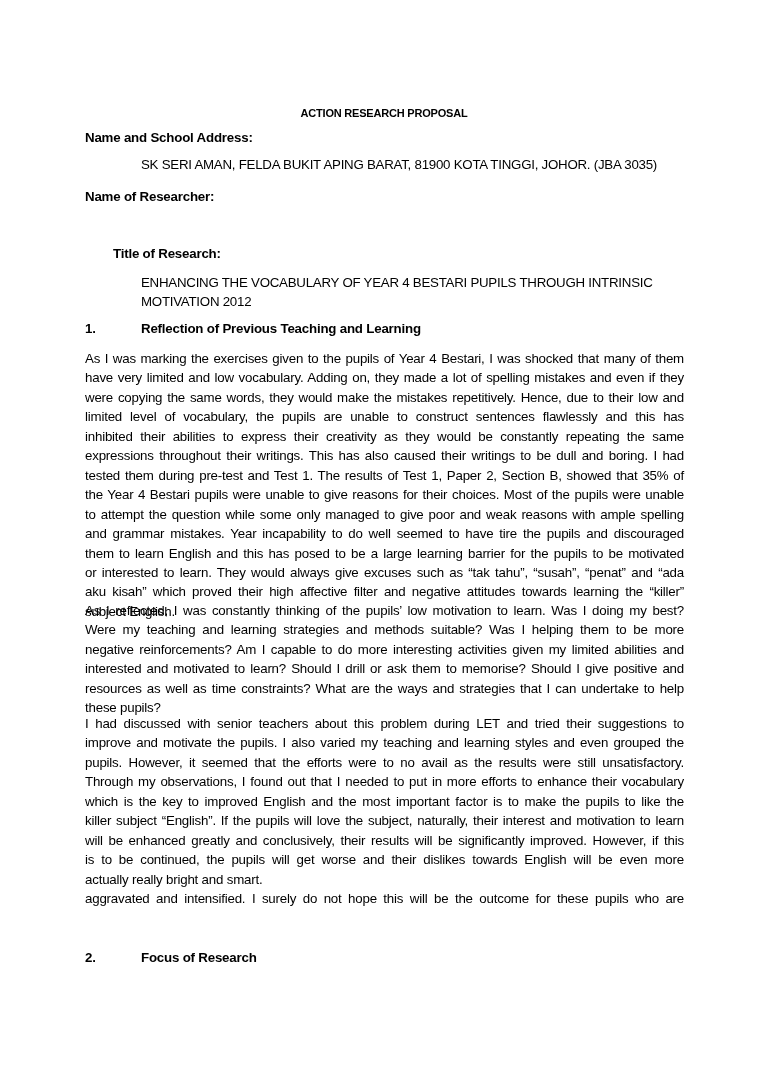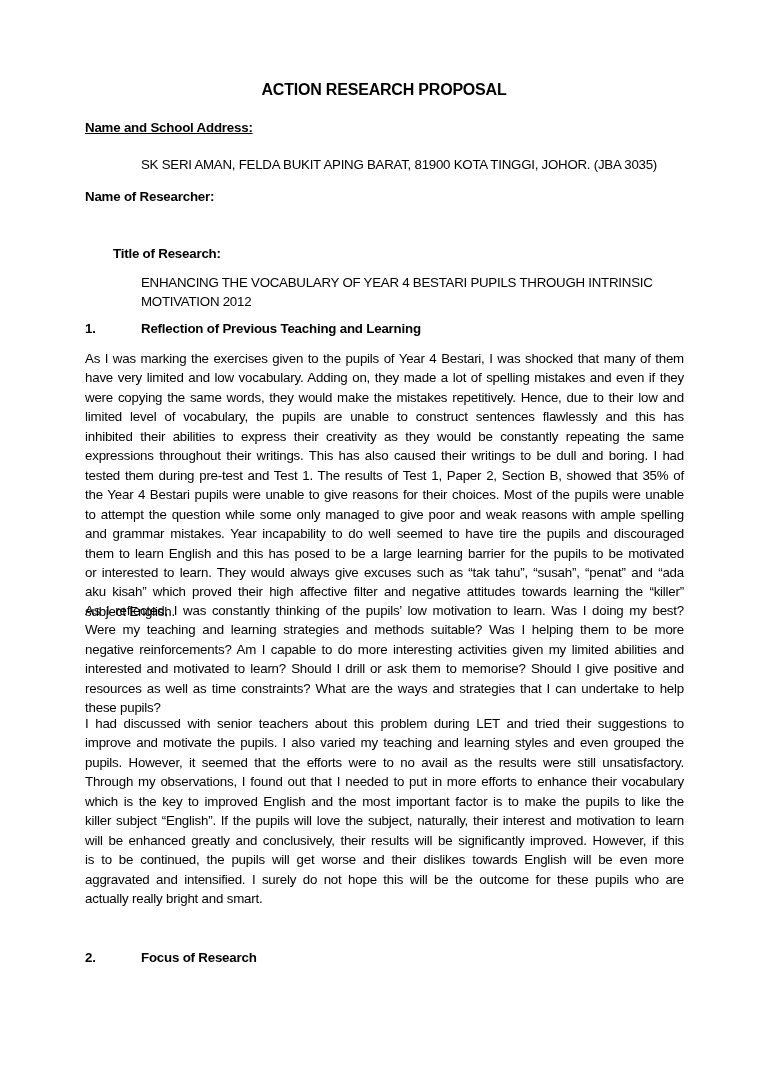--- a/index.html
+++ b/index.html
@@ -18,26 +18,26 @@
     }
     .page {
       position: absolute;
       left: 0; top: 0;
       width: 768px;
       height: 1087px;
       background: #ffffff;
     }
     .title {
       position: absolute;
-      top: 81px;
+      top: 107px;
       left: 0;
       width: 768px;
       text-align: center;
       font-weight: bold;
-      font-size: 16px;
+      font-size: 11px;
       letter-spacing: -0.2px;
     }
     .label {
       position: absolute;
       left: 85px;
       font-weight: bold;
       letter-spacing: -0.2px;
     }
     .indent {
       position: absolute;
@@ -80,21 +80,21 @@
       text-align-last: left;
     }
   </style>
 </head>
 <body>
 
 <div class="page">
 
   <div class="title">ACTION RESEARCH PROPOSAL</div>
 
-  <div class="label" style="top:120px;text-decoration:underline;">Name and School Address:</div>
+  <div class="label" style="top:130px;">Name and School Address:</div>
   <div class="indent" style="top:157px;">SK SERI AMAN, FELDA BUKIT APING BARAT, 81900 KOTA TINGGI, JOHOR. (JBA 3035)</div>
 
   <div class="label" style="top:189px;">Name of Researcher:</div>
 
   <div class="label" style="top:246px;margin-left:28px;">Title of Research:</div>
   <div class="indent-block" style="top:273px;">
     <span class="line">ENHANCING THE VOCABULARY OF YEAR 4 BESTARI PUPILS THROUGH INTRINSIC</span>
     <span class="line">MOTIVATION 2012</span>
   </div>
 
@@ -130,22 +130,22 @@
 
   <div class="para" style="top:714px;">
     <span class="line">I had discussed with senior teachers about this problem during LET and tried their suggestions to</span>
     <span class="line">improve and motivate the pupils. I also varied my teaching and learning styles and even grouped the</span>
     <span class="line">pupils. However, it seemed that the efforts were to no avail as the results were still unsatisfactory.</span>
     <span class="line">Through my observations, I found out that I needed to put in more efforts to enhance their vocabulary</span>
     <span class="line">which is the key to improved English and the most important factor is to make the pupils to like the</span>
     <span class="line">killer subject “English”. If the pupils will love the subject, naturally, their interest and motivation to learn</span>
     <span class="line">will be enhanced greatly and conclusively, their results will be significantly improved. However, if this</span>
     <span class="line">is to be continued, the pupils will get worse and their dislikes towards English will be even more</span>
+    <span class="line last">actually really bright and smart.</span>
     <span class="line">aggravated and intensified. I surely do not hope this will be the outcome for these pupils who are</span>
-    <span class="line last">actually really bright and smart.</span>
   </div>
 
   <div class="section" style="top:950px;">
     <span class="num">2.</span><span>Focus of Research</span>
   </div>
 
 
 </div>
 
 </body></html>

